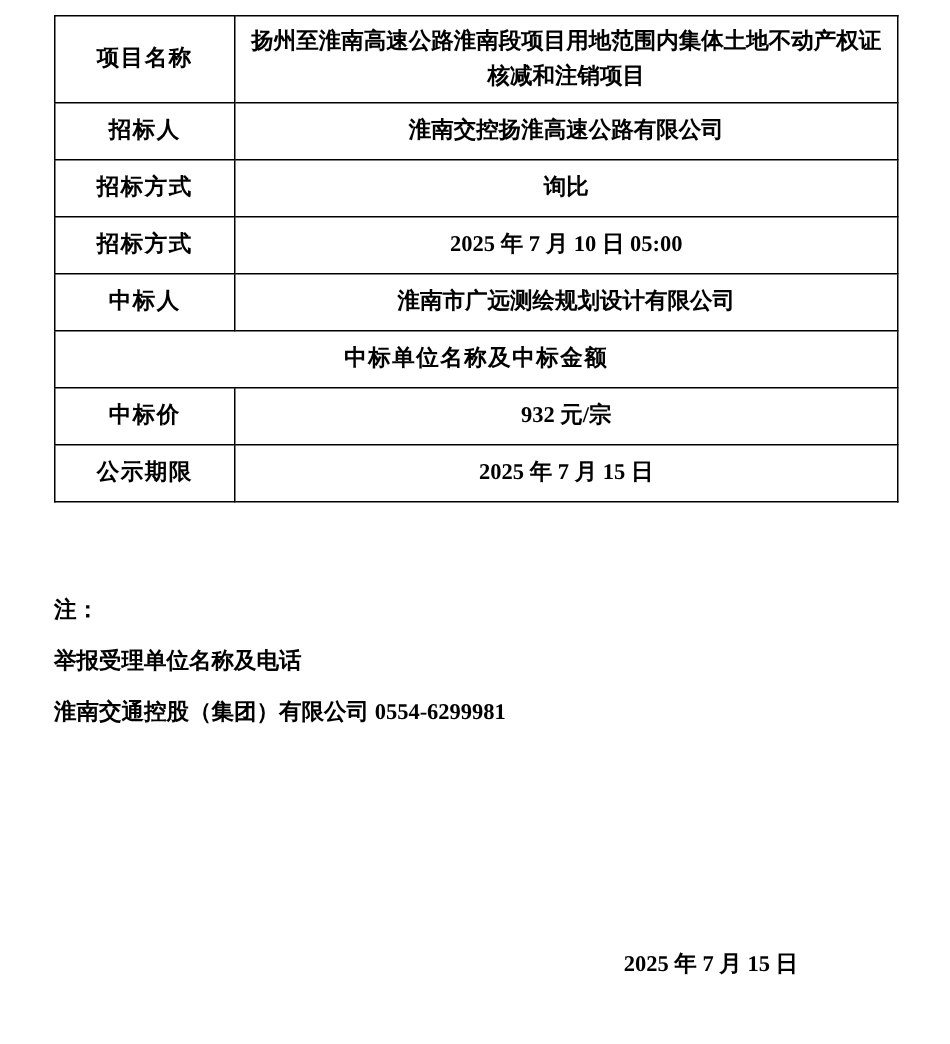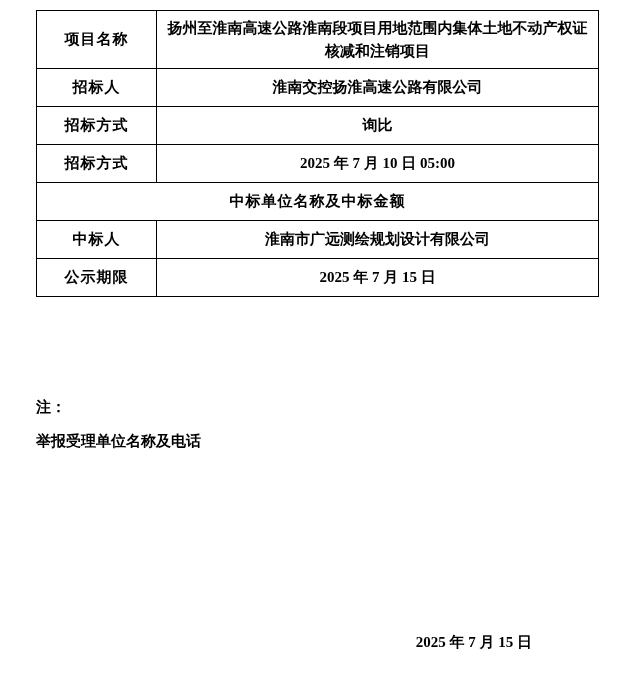--- a/index.html
+++ b/index.html
@@ -92,33 +92,38 @@
       </tr>
       <tr class="row-normal">
         <td class="label-cell">招标方式</td>
         <td class="value-cell">询比</td>
       </tr>
       <tr class="row-normal">
         <td class="label-cell">招标方式</td>
         <td class="value-cell">2025 年 7 月 10 日 05:00</td>
       </tr>
       <tr class="row-normal">
+        <td class="label-cell">中标人</td>
+        <td class="value-cell">淮南市广远测绘规划设计有限公司</td>
+      </tr>
+      <tr class="row-normal">
         <td class="section-cell" colspan="2">中标单位名称及中标金额</td>
       </tr>
       <tr class="row-normal">
-        <td class="label-cell">中标人</td>
-        <td class="value-cell">淮南市广远测绘规划设计有限公司</td>
+        <td class="label-cell">中标价</td>
+        <td class="value-cell">932 元/宗</td>
       </tr>
       <tr class="row-normal">
         <td class="label-cell">公示期限</td>
         <td class="value-cell">2025 年 7 月 15 日</td>
       </tr>
     </tbody>
   </table>
 
   <div class="notes">
     <p class="note-line">注：</p>
     <p class="note-line">举报受理单位名称及电话</p>
+    <p class="note-line">淮南交通控股（集团）有限公司 0554-6299981</p>
   </div>
 
   <div class="date-line">2025 年 7 月 15 日</div>
 
 </div>
 
 </body></html>

